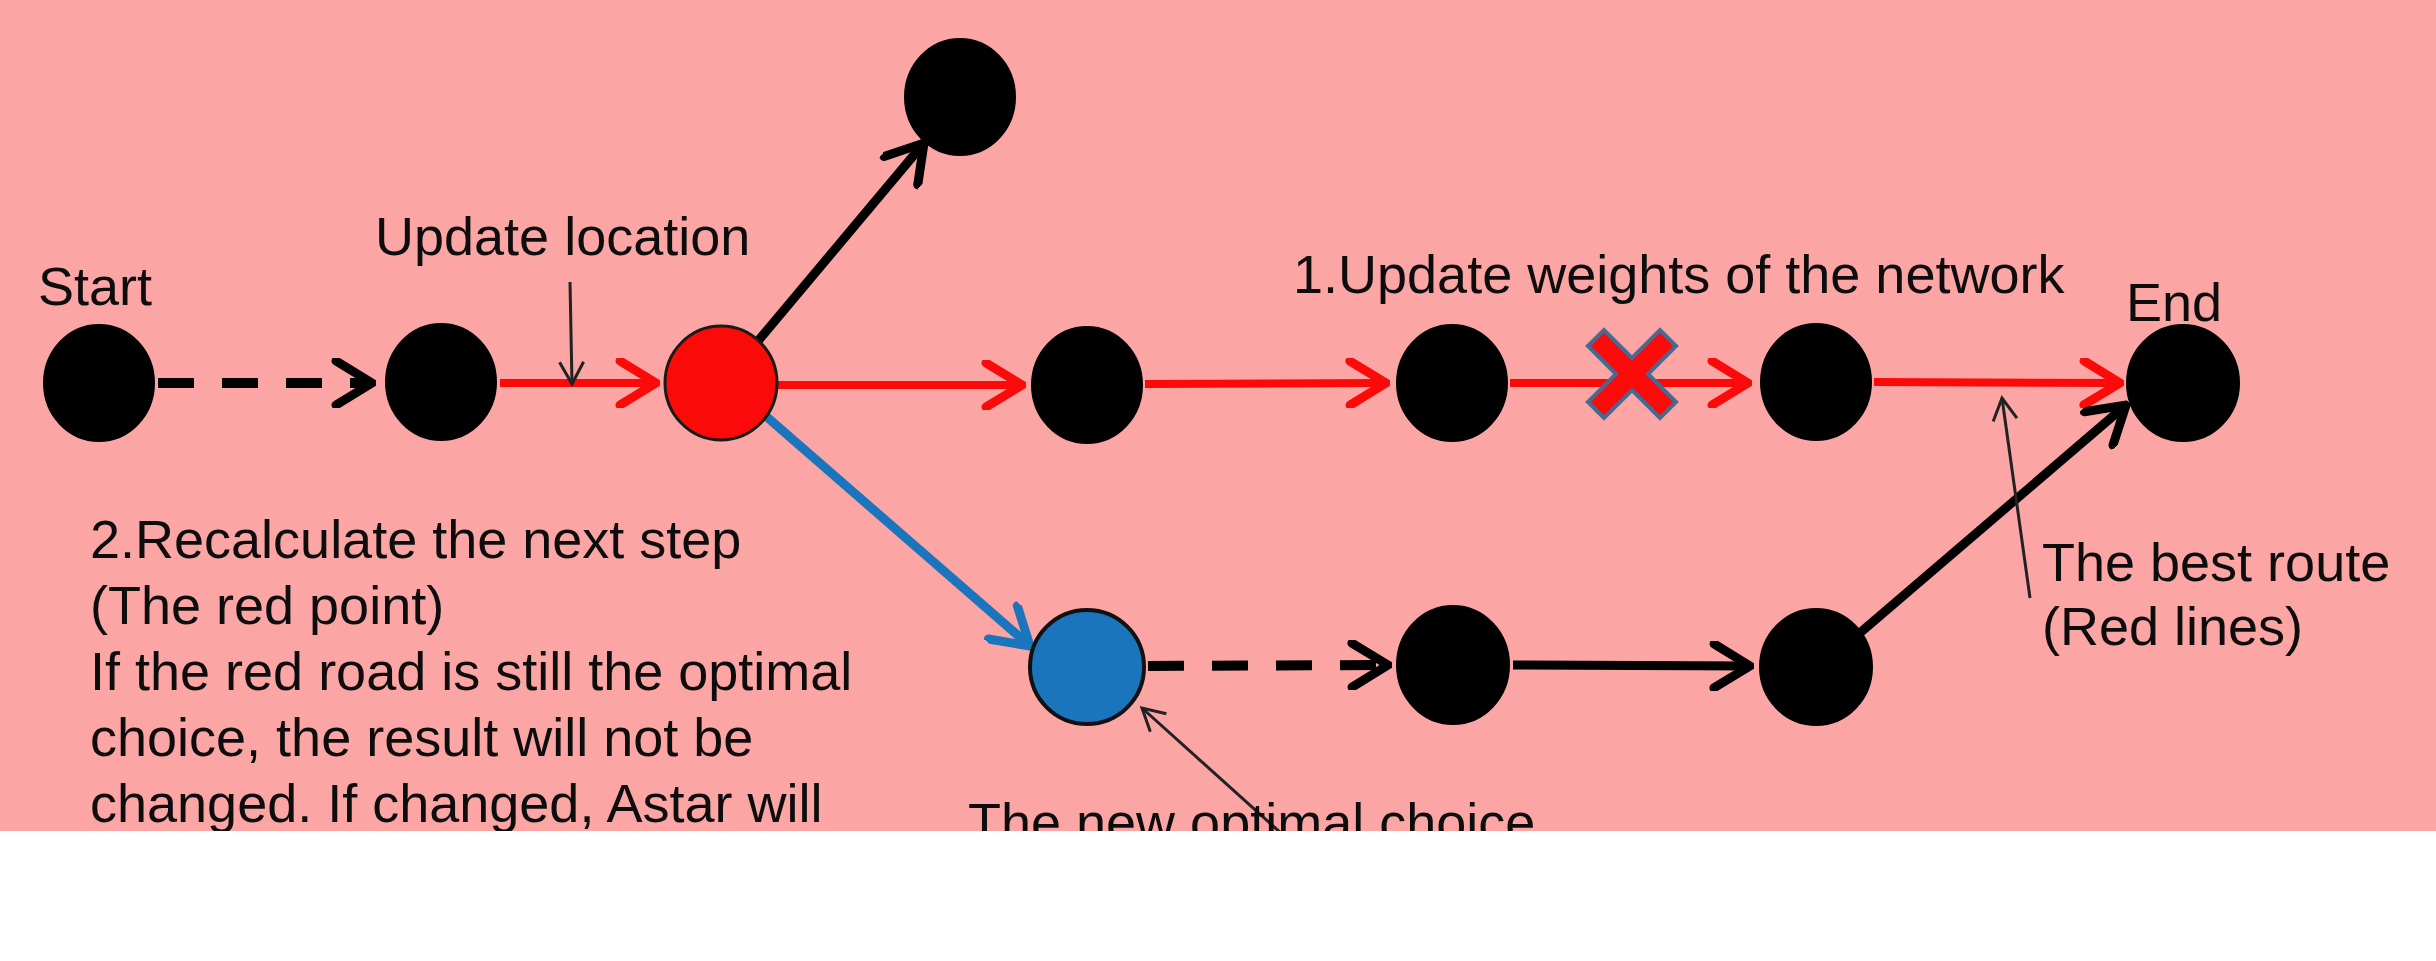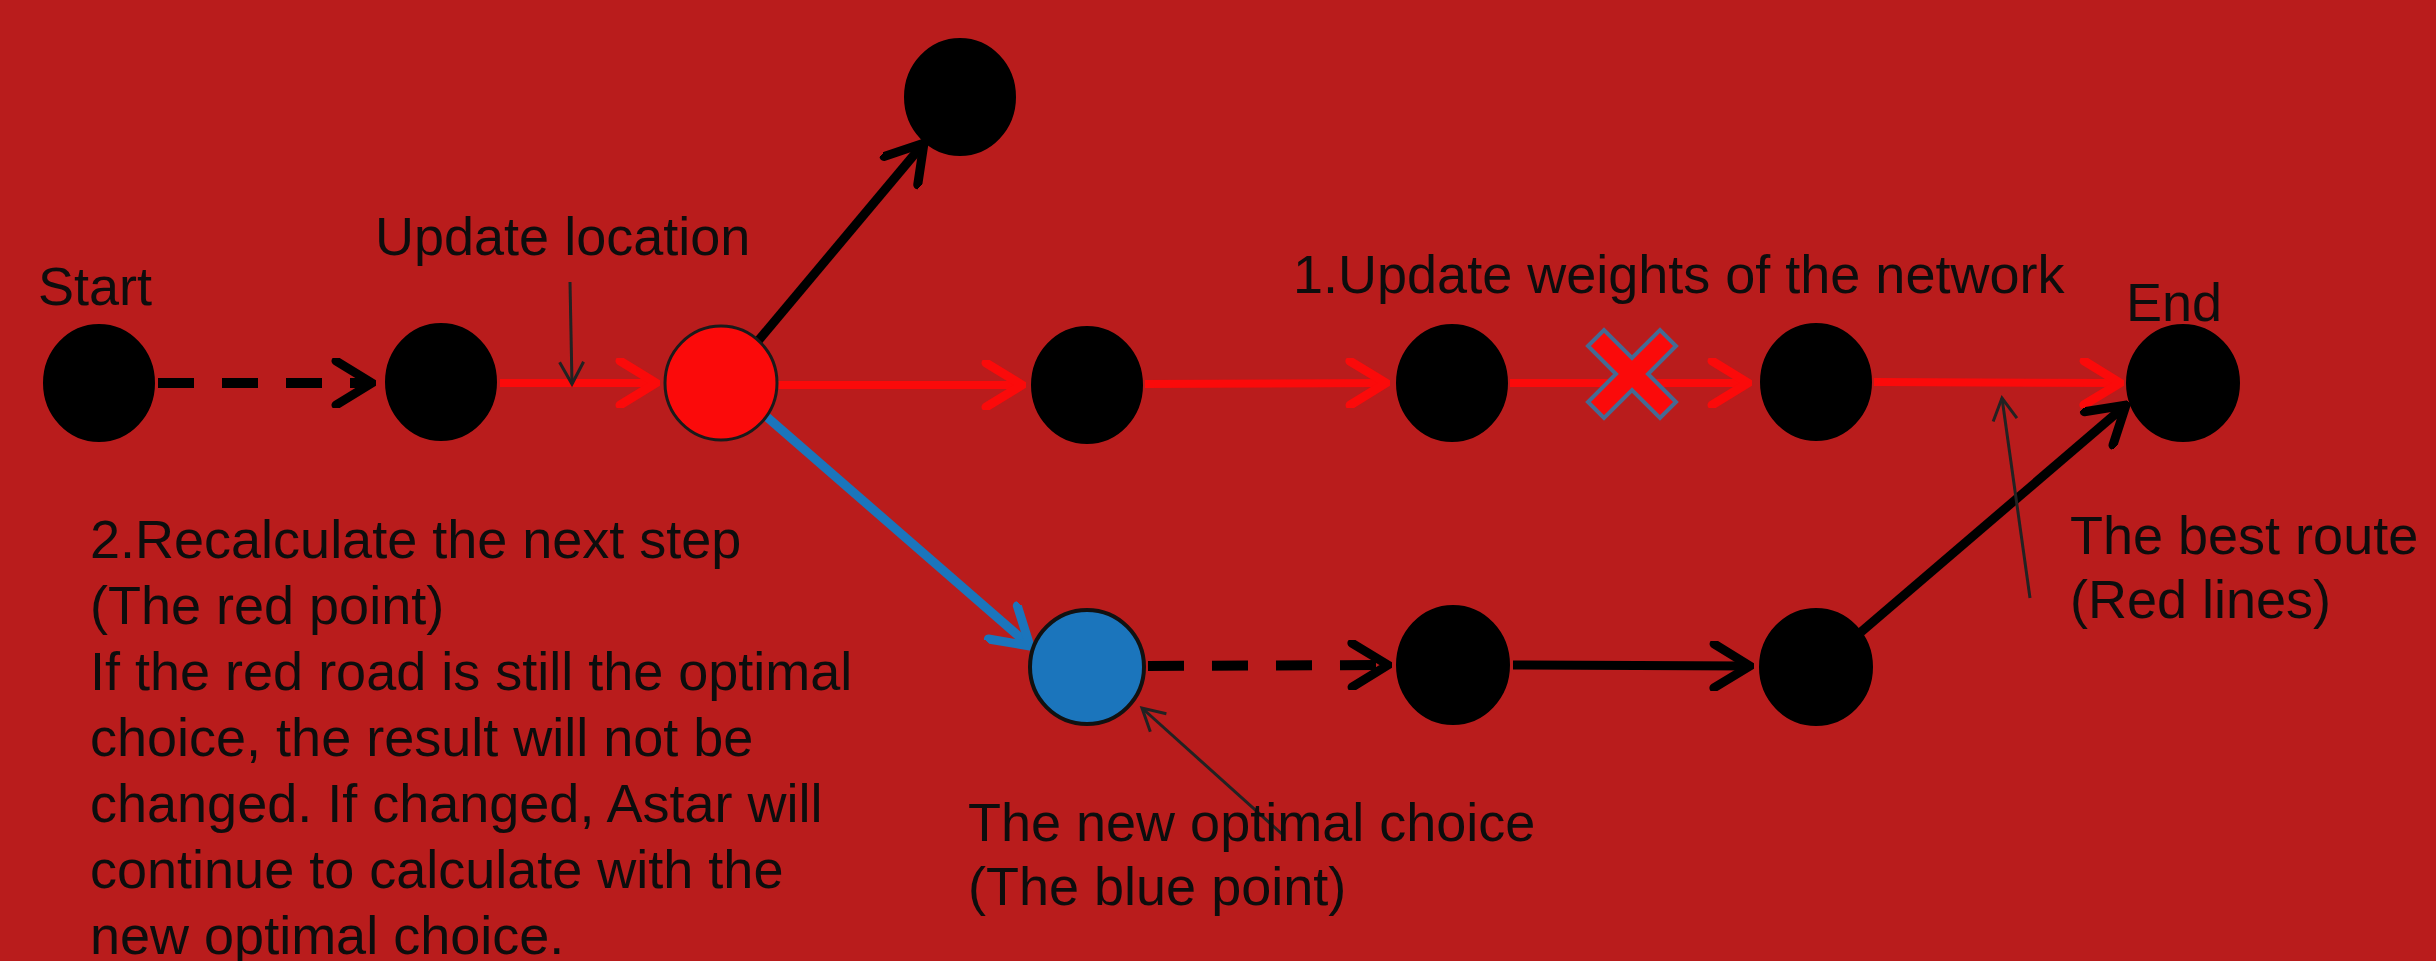--- a/index.html
+++ b/index.html
@@ -1,19 +1,19 @@
 <!DOCTYPE html>
 <html><head>
 <meta charset="utf-8">
 <style>
   html,body{margin:0;padding:0;background:#ffffff;}
   #stage{
     position:relative;
-    width:2436px;height:961px;
-    background:#b91c1c;
+    width:2436px;height:831px;
+    background:#fca5a5;
     font-family:"Liberation Sans", sans-serif;
     overflow:hidden;
   }
   #diagram-svg{position:absolute;left:0;top:0;}
   .lbl{
     position:absolute;
     color:#0d0d0d;
     font-size:54px;
     line-height:1.12;
     white-space:pre-line;
@@ -90,21 +90,21 @@
 
   <div class="lbl" style="left:38px;top:256px;">Start</div>
 
   <div class="lbl" style="left:375px;top:206px;">Update location</div>
 
   <div class="lbl" style="left:1293px;top:244px;">1.Update weights of the network</div>
 
   <div class="lbl" style="left:2126px;top:272px;">End</div>
 
 
-  <div class="lbl two-line" style="left:2042px;top:503px;margin-left:28px;">The best route
+  <div class="lbl two-line" style="left:2042px;top:530px;">The best route
 (Red lines)</div>
 
   <div class="lbl two-line" style="left:968px;top:790px;">The new optimal choice
 (The blue point)</div>
 
   <div class="note" style="left:90px;top:486px;margin-top:20px;">2.Recalculate the next step
 (The red point)
 If the red road is still the optimal
 choice, the result will not be
 changed. If changed, Astar will

